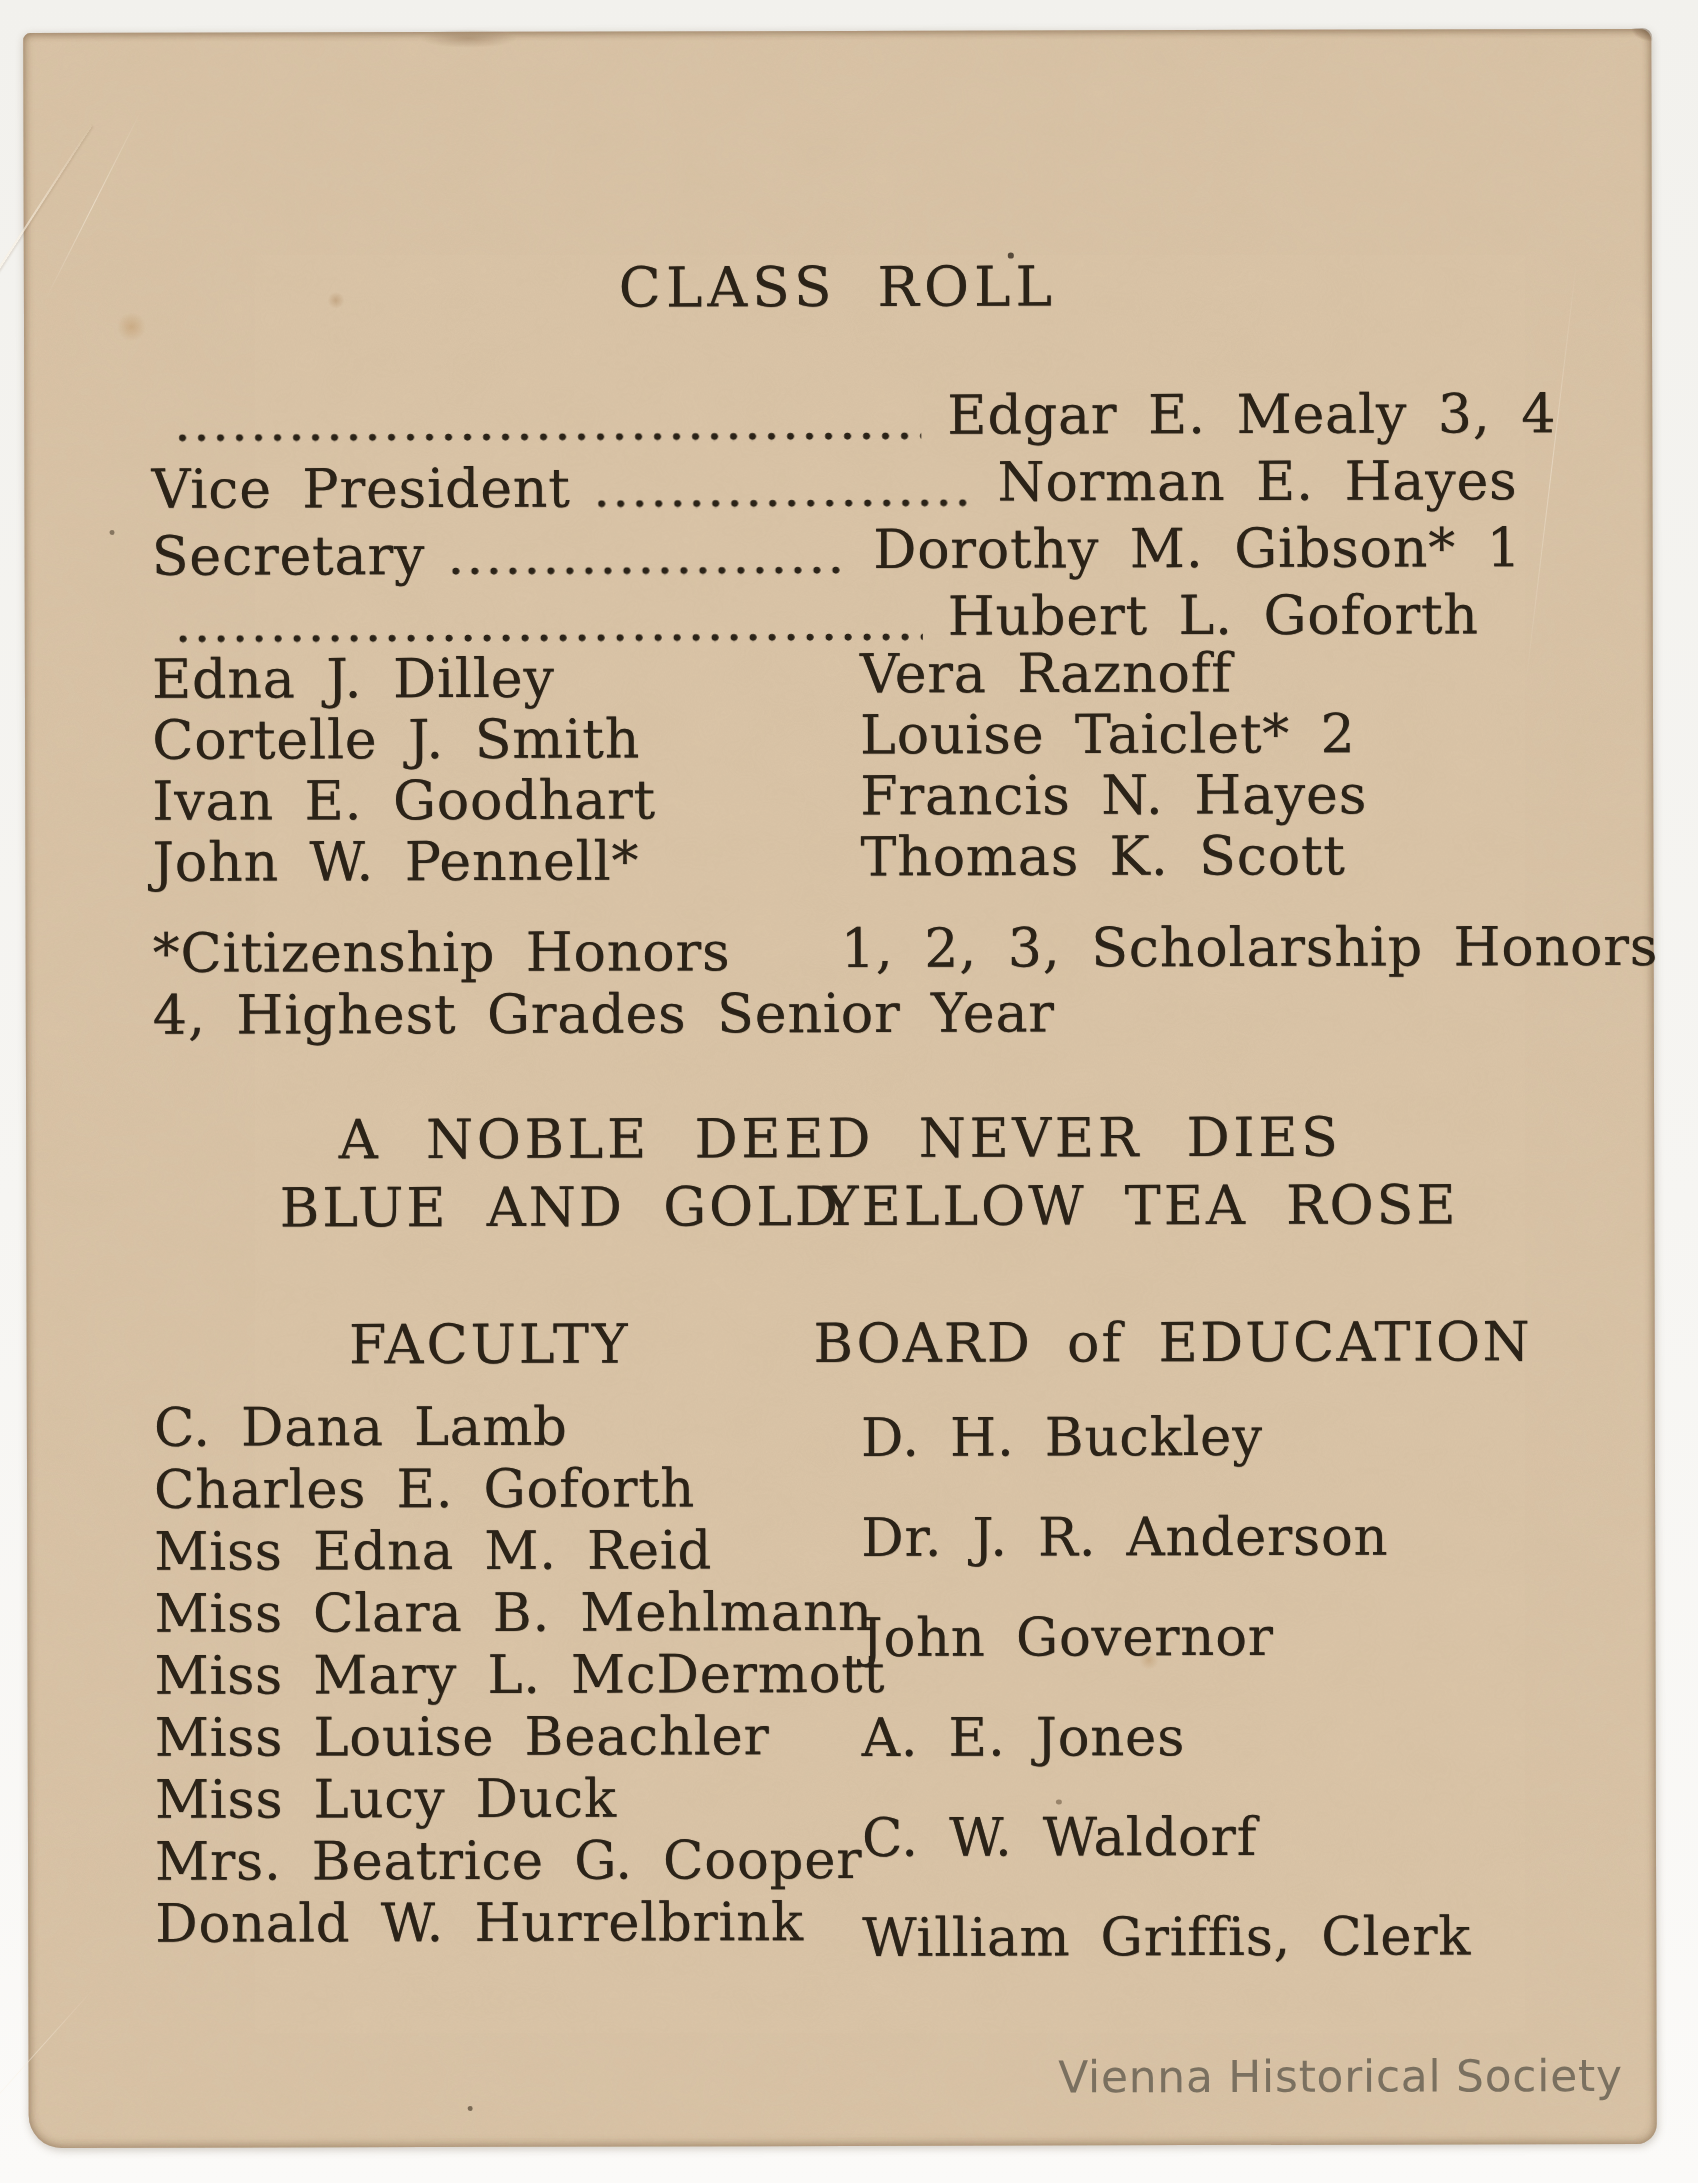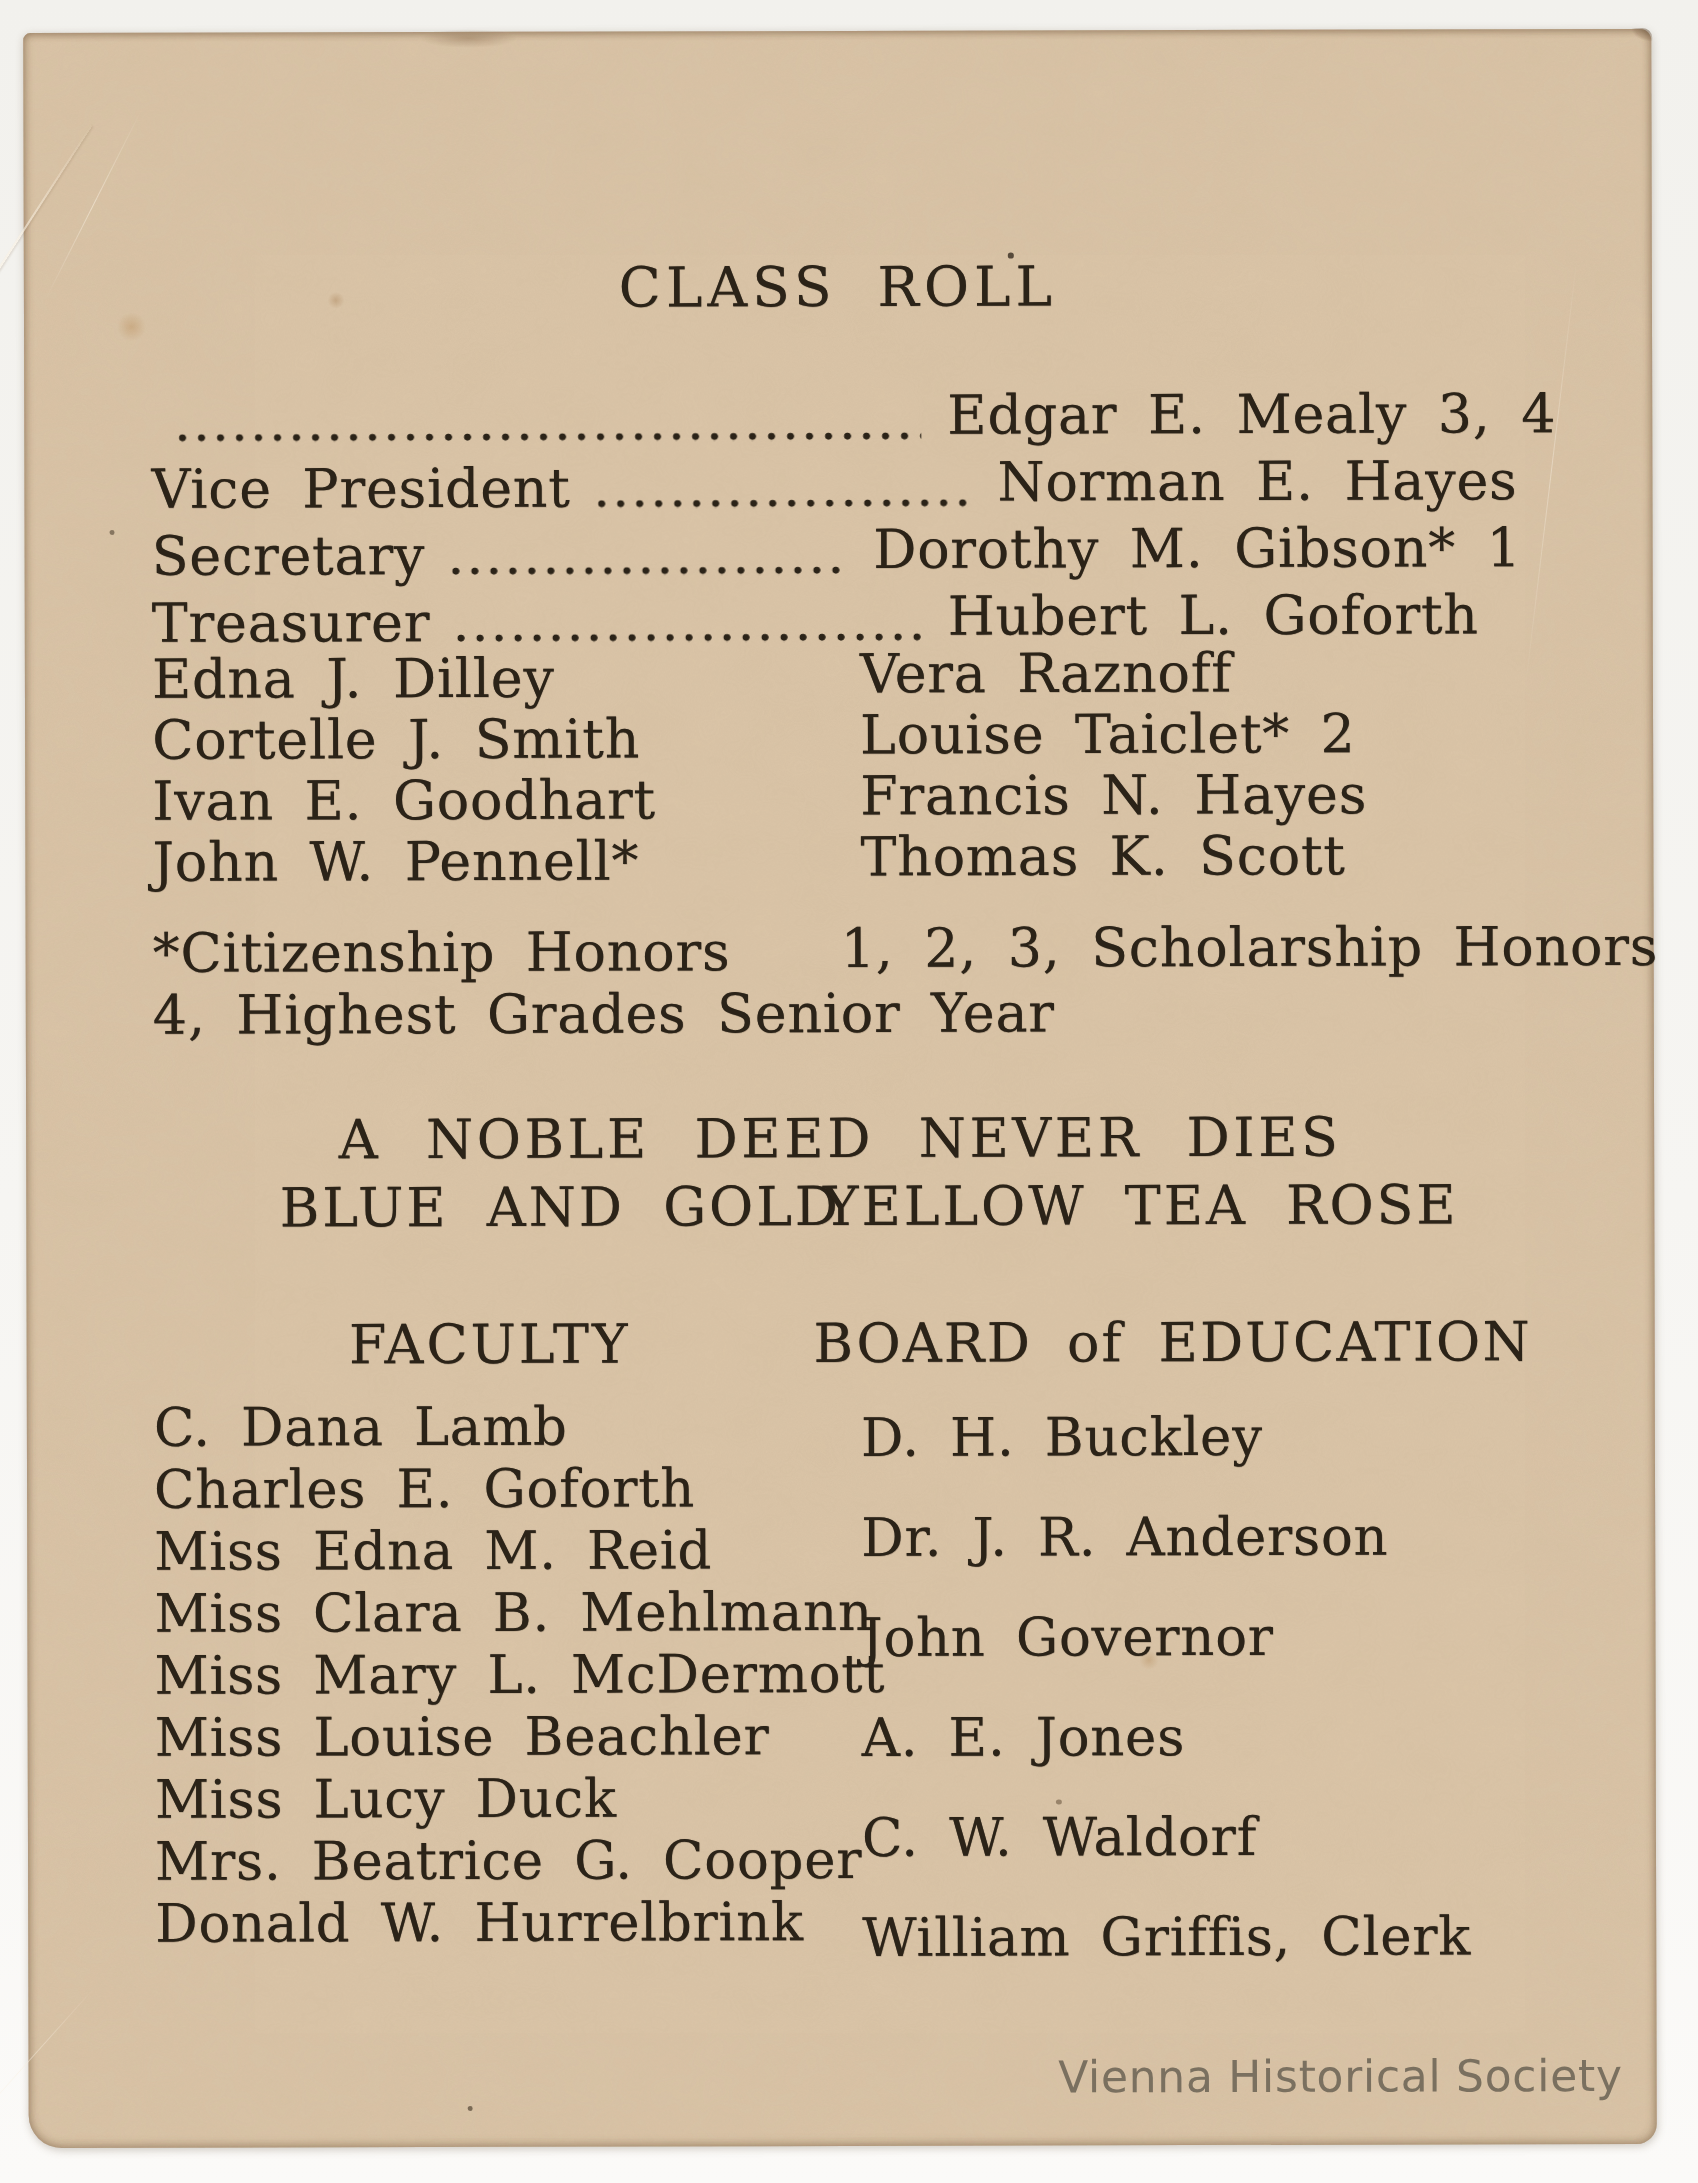--- a/index.html
+++ b/index.html
@@ -170,21 +170,20 @@
       <span class="ink officer-role">Vice President</span>
       <span class="officer-leader"></span>
       <span class="ink officer-name">Norman E. Hayes</span>
     </div>
     <div class="officer-row">
       <span class="ink officer-role">Secretary</span>
       <span class="officer-leader"></span>
       <span class="ink officer-name">Dorothy M. Gibson* 1</span>
     </div>
     <div class="officer-row">
-      <span class="ink officer-role">Treasurer</span>
       <span class="officer-leader"></span>
       <span class="ink officer-name">Hubert L. Goforth</span>
     </div>
   </div>
 
   <div class="members">
     <span class="ink col-left">Edna J. Dilley</span>
     <span class="ink col-right">Vera Raznoff</span>
     <span class="ink col-left">Cortelle J. Smith</span>
     <span class="ink col-right">Louise Taiclet* 2</span>

